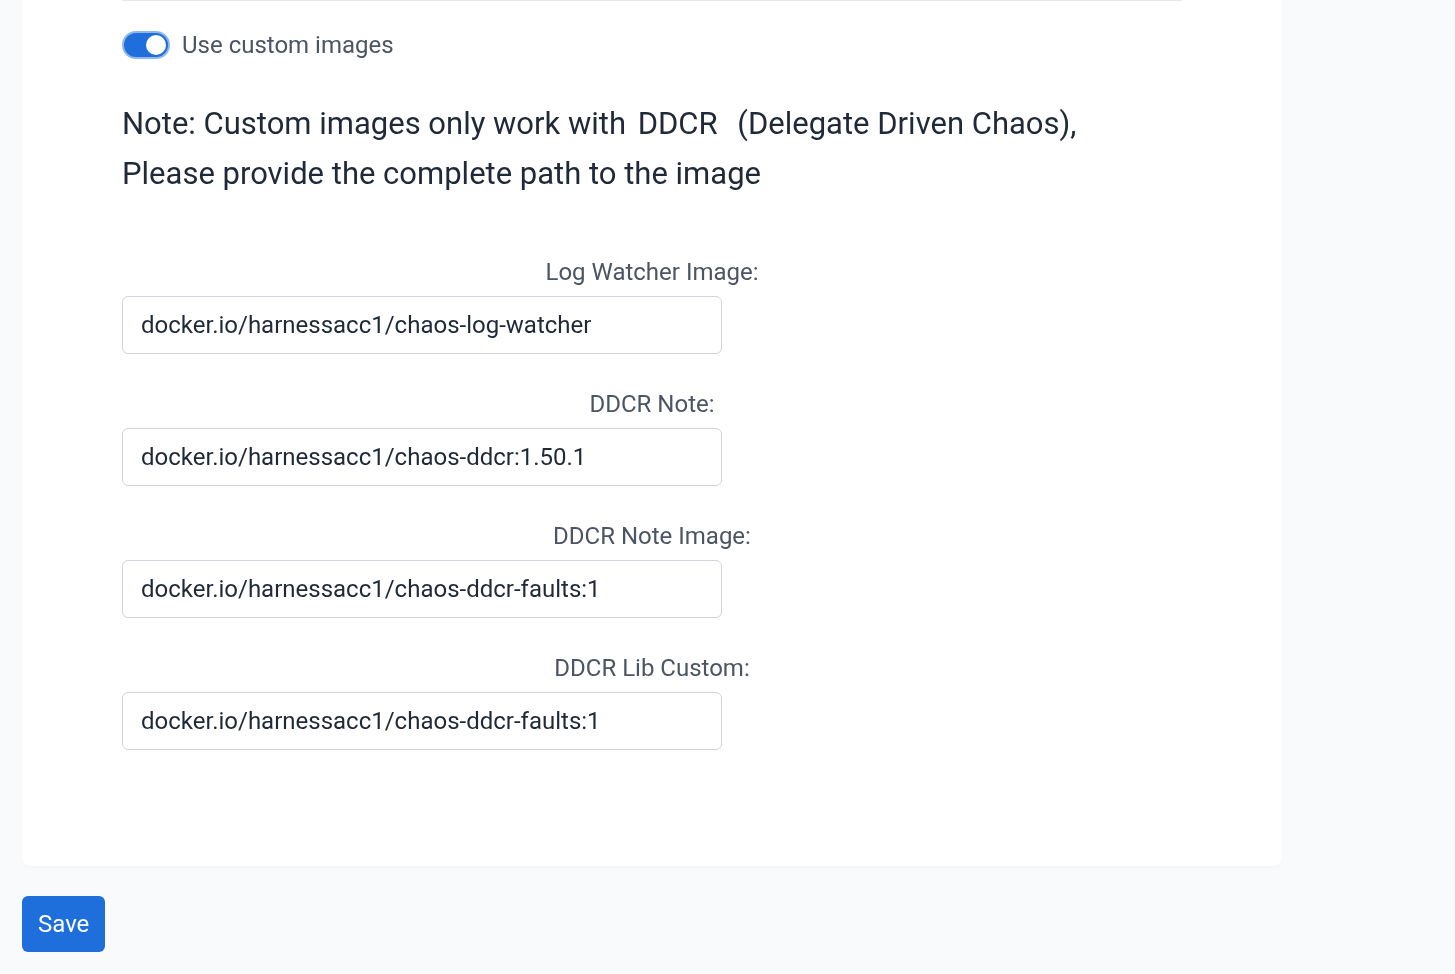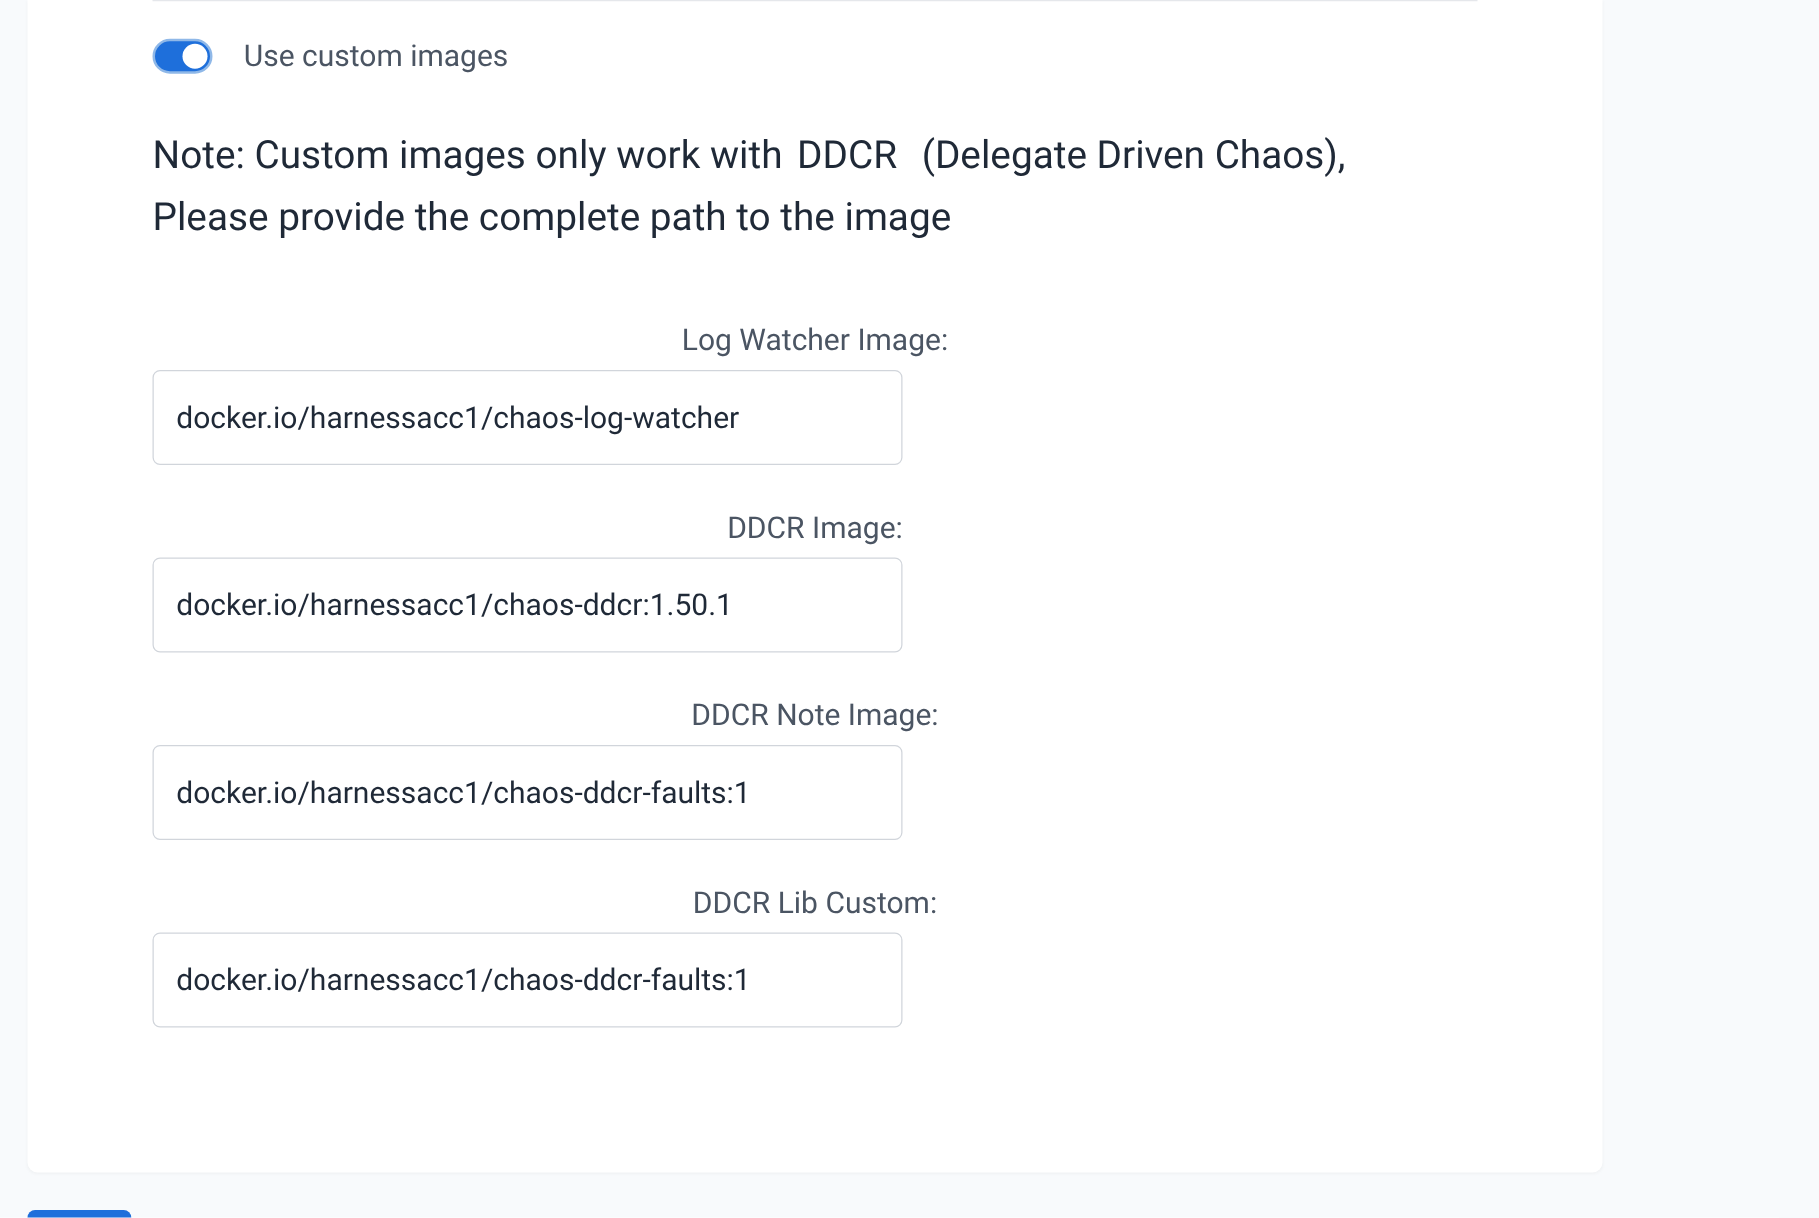--- a/index.html
+++ b/index.html
@@ -28,21 +28,21 @@
     .card-inner {
       padding: 30px 100px 0 100px;
     }
     .divider-top {
       border-top: 1px solid #e5e7eb;
       margin: 0 100px 0 100px;
     }
     .toggle-row {
       display: flex;
       align-items: flex-end;
-      gap: 25px;
+      gap: 12px;
       margin-bottom: 40px;
     }
     .toggle-switch {
       position: relative;
       width: 48px;
       height: 28px;
       background-color: #1e6fdb;
       border-radius: 14px;
       border: 2px solid #8fb8e8;
       cursor: pointer;
@@ -80,21 +80,21 @@
     }
     .field-label {
       font-size: 24px;
       color: #4b5563;
       margin-bottom: 10px;
       font-weight: 400;
       text-align: center;
     }
     .text-input {
       width: 600px;
-      height: 76px;
+      height: 58px;
       border: 1px solid #d1d5db;
       border-radius: 6px;
       padding: 0 18px;
       font-size: 24px;
       color: #1f2937;
       font-family: inherit;
       background-color: #ffffff;
     }
     .button-area {
       padding: 30px 0 0 22px;
@@ -131,21 +131,21 @@
         <span class="ddcr-badge">DDCR</span>
         <span> (Delegate Driven Chaos), Please provide the complete path to the image</span>
       </p>
 
       <div class="field-group">
         <div class="field-label">Log Watcher Image:</div>
         <input type="text" class="text-input" value="docker.io/harnessacc1/chaos-log-watcher" style="">
       </div>
 
       <div class="field-group">
-        <div class="field-label">DDCR Image:</div>
+        <div class="field-label">DDCR Note:</div>
         <input type="text" class="text-input" value="docker.io/harnessacc1/chaos-ddcr:1.50.1" style="">
       </div>
 
       <div class="field-group">
         <div class="field-label">DDCR Note Image:</div>
         <input type="text" class="text-input" value="docker.io/harnessacc1/chaos-ddcr-faults:1" style="">
       </div>
 
       <div class="field-group">
         <div class="field-label">DDCR Lib Custom:</div>

